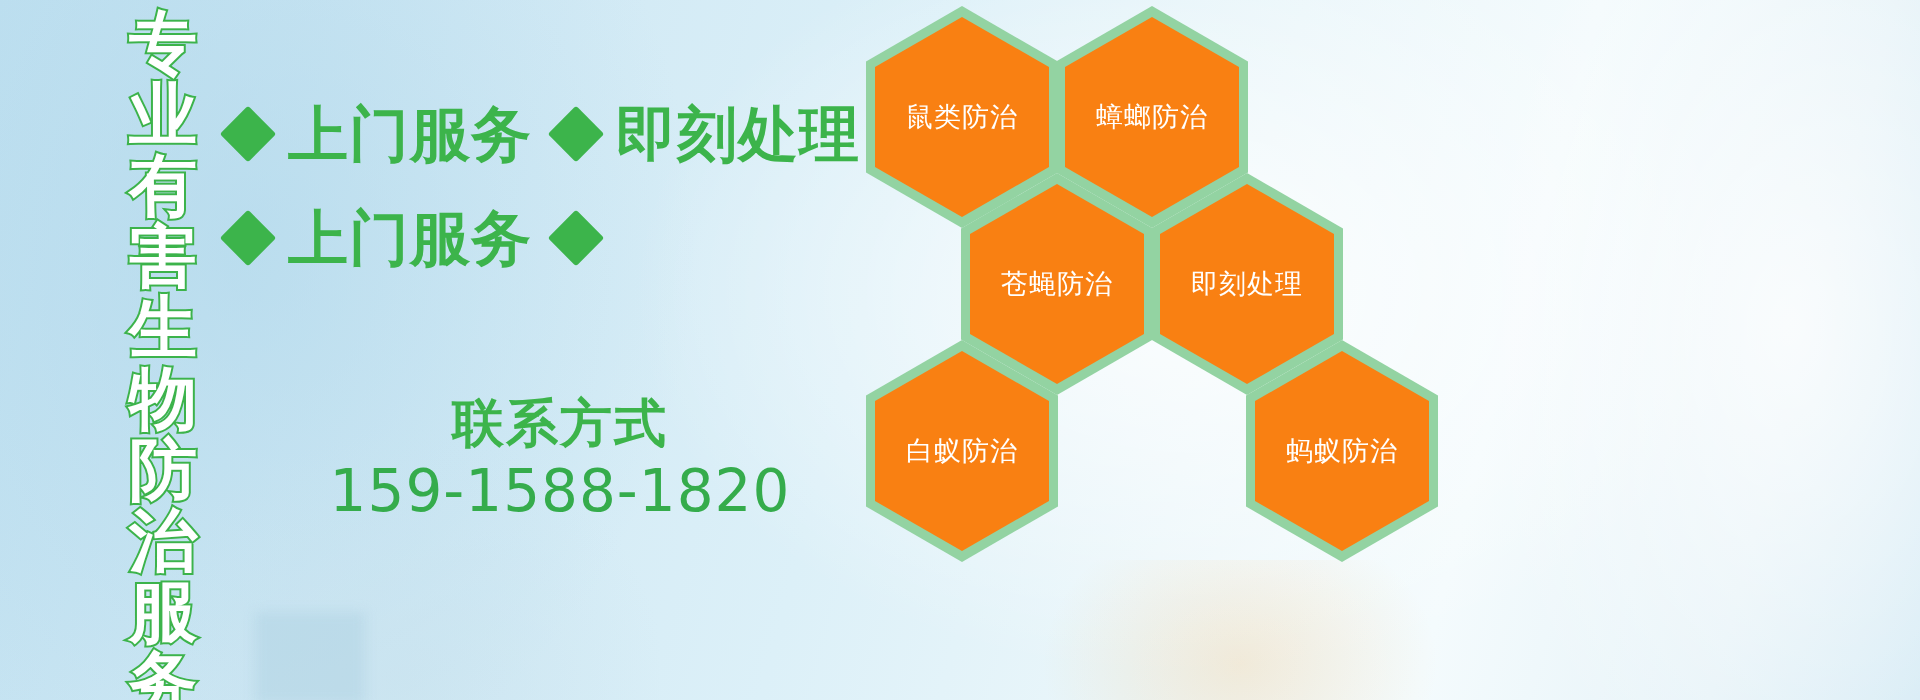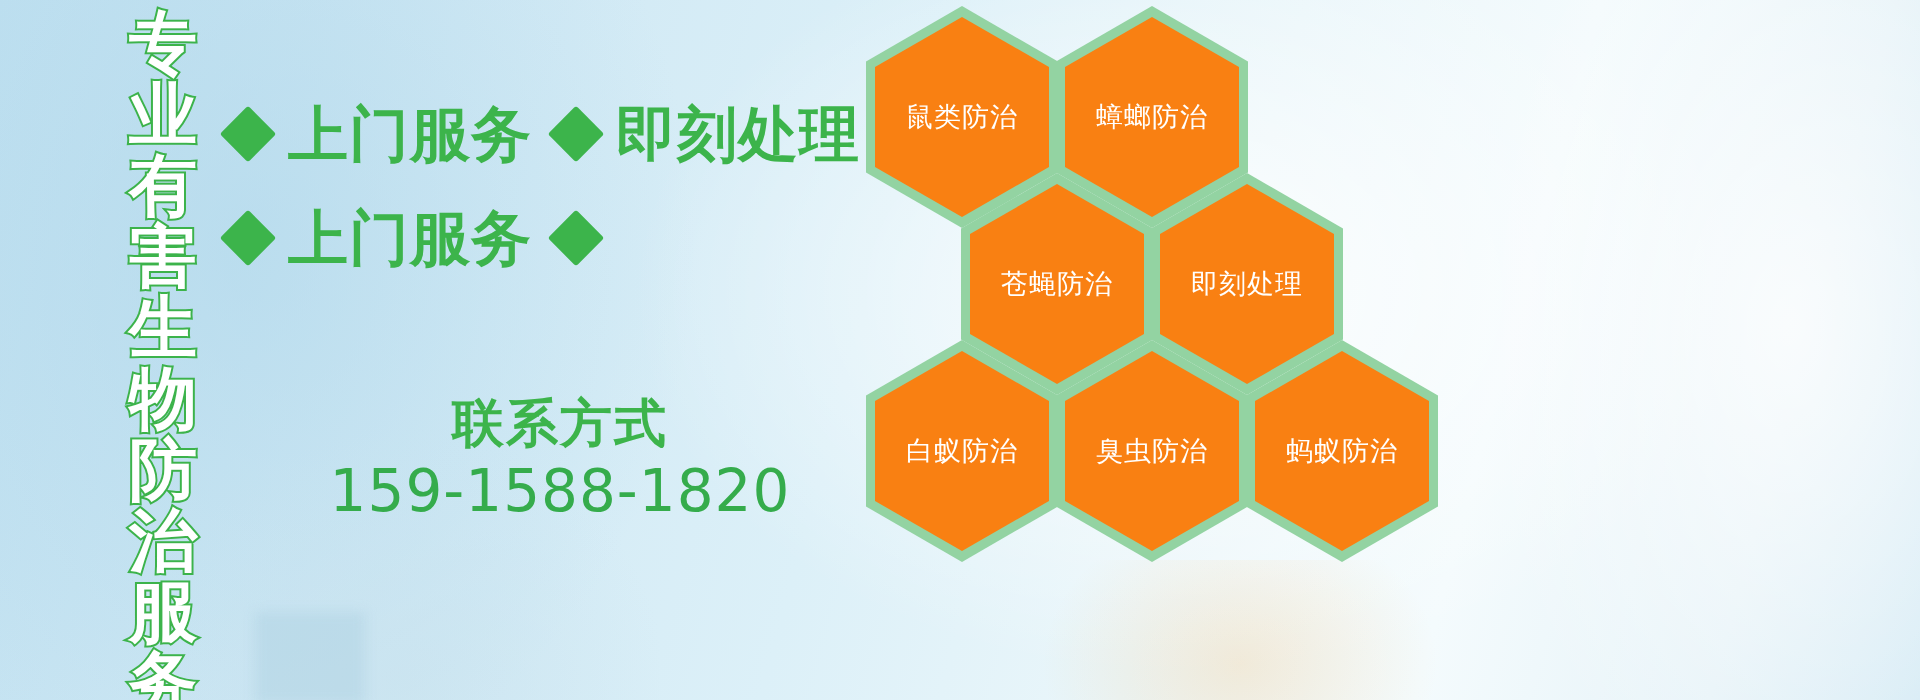--- a/index.html
+++ b/index.html
@@ -186,25 +186,20 @@
       <div class="hex-outer"></div>
       <div class="hex-inner"></div>
       <div class="hex-label">即刻处理</div>
     </div>
 
     <div class="hexwrap" style="left:4px;   top:340px;">
       <div class="hex-outer"></div>
       <div class="hex-inner"></div>
       <div class="hex-label">白蚁防治</div>
     </div>
-    <div class="hexwrap" style="left:194px; top:340px;">
-      <div class="hex-outer"></div>
-      <div class="hex-inner"></div>
-      <div class="hex-label">臭虫防治</div>
-    </div>
     <div class="hexwrap" style="left:384px; top:340px;">
       <div class="hex-outer"></div>
       <div class="hex-inner"></div>
       <div class="hex-label">蚂蚁防治</div>
     </div>
 
   </div>
 
 </div>
 

